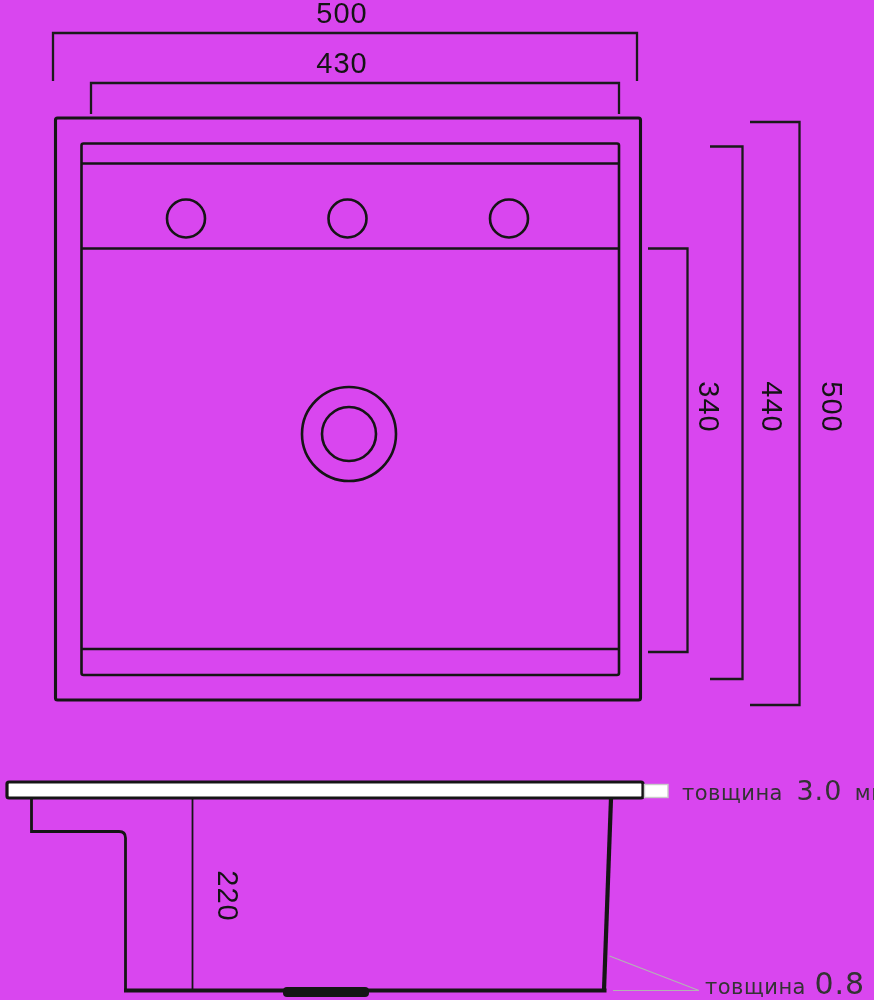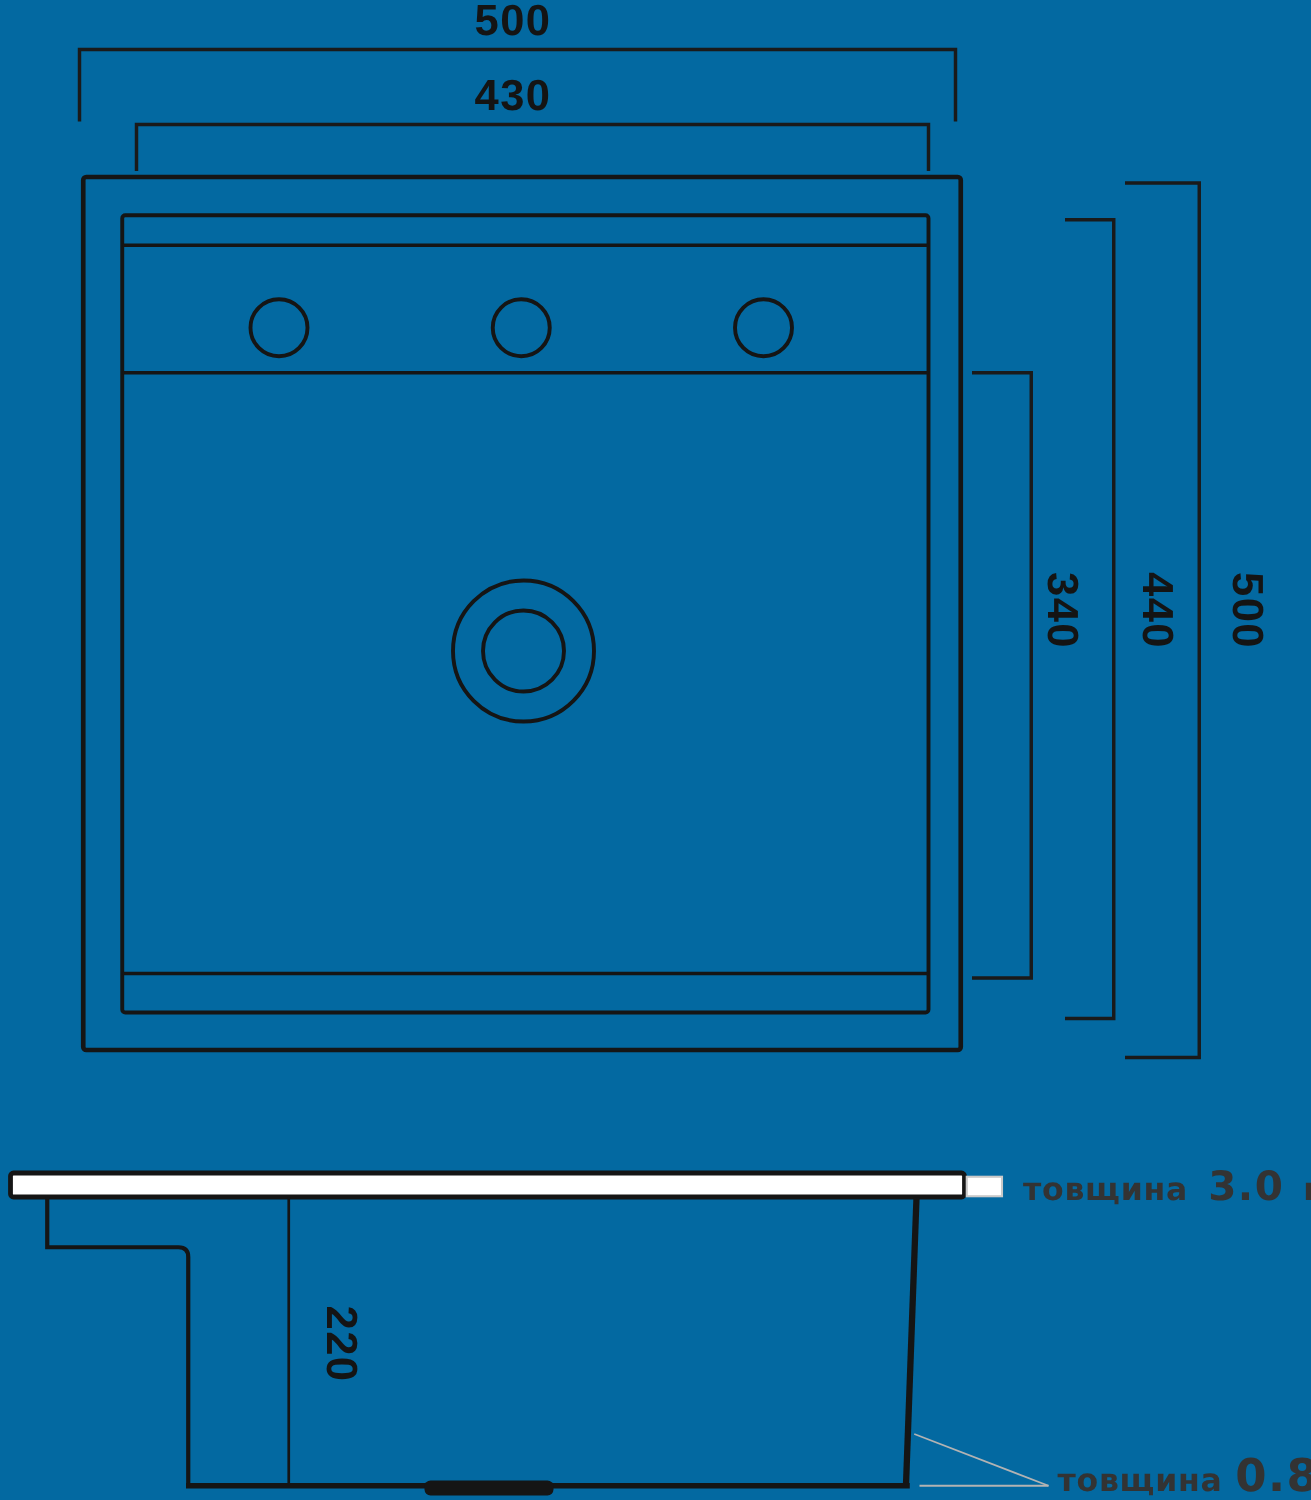--- a/index.html
+++ b/index.html
@@ -4,24 +4,23 @@
 <style>
   html, body {
     margin: 0;
     padding: 0;
     background: #ffffff;
   }
   .canvas {
     position: relative;
     width: 874px;
     height: 1000px;
-    background: #0369a1;
+    background: #d946ef;
     overflow: hidden;
     font-family: "Liberation Sans", sans-serif;
-    font-weight: bold;
   }
   svg { display: block; }
 
   .outline      { fill: none; stroke: #151515; }
   .outline-fill { fill: #ffffff; stroke: #151515; }
   .dimline      { fill: none; stroke: #1a1a1a; stroke-width: 2.3px; }
   .dim-text {
     font-family: "Liberation Sans", sans-serif;
     font-size: 29px;
     letter-spacing: 1px;

